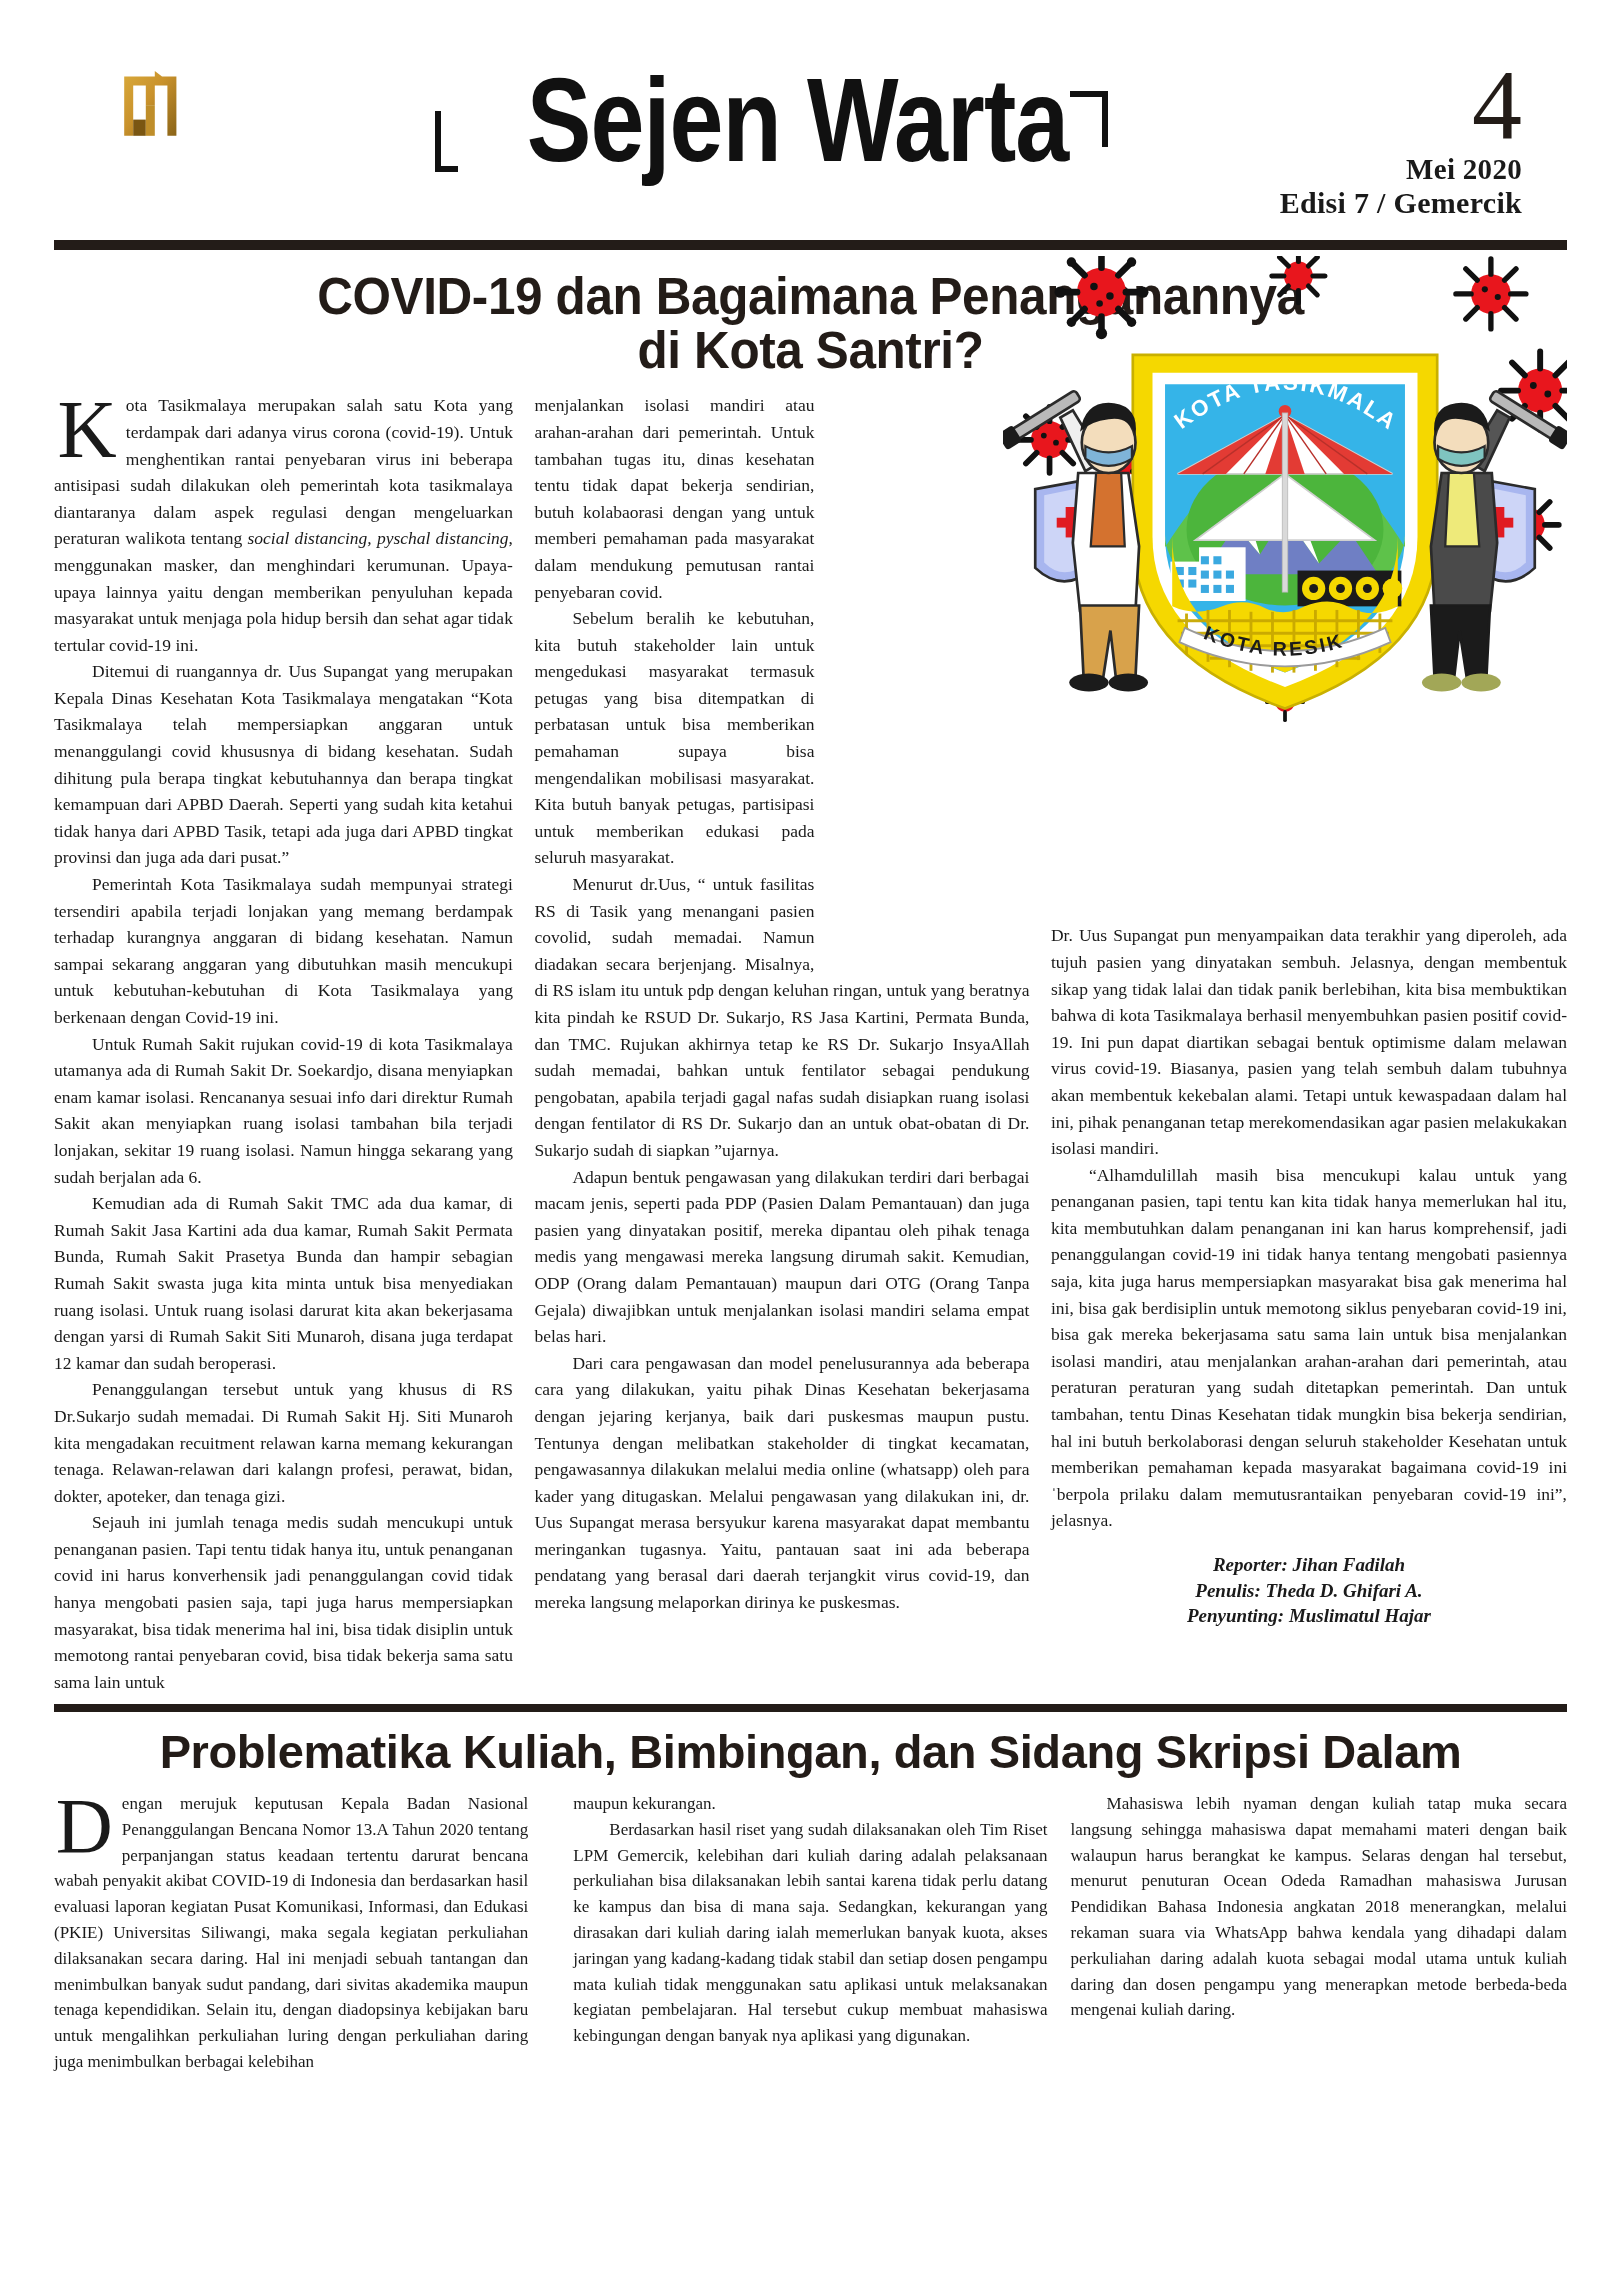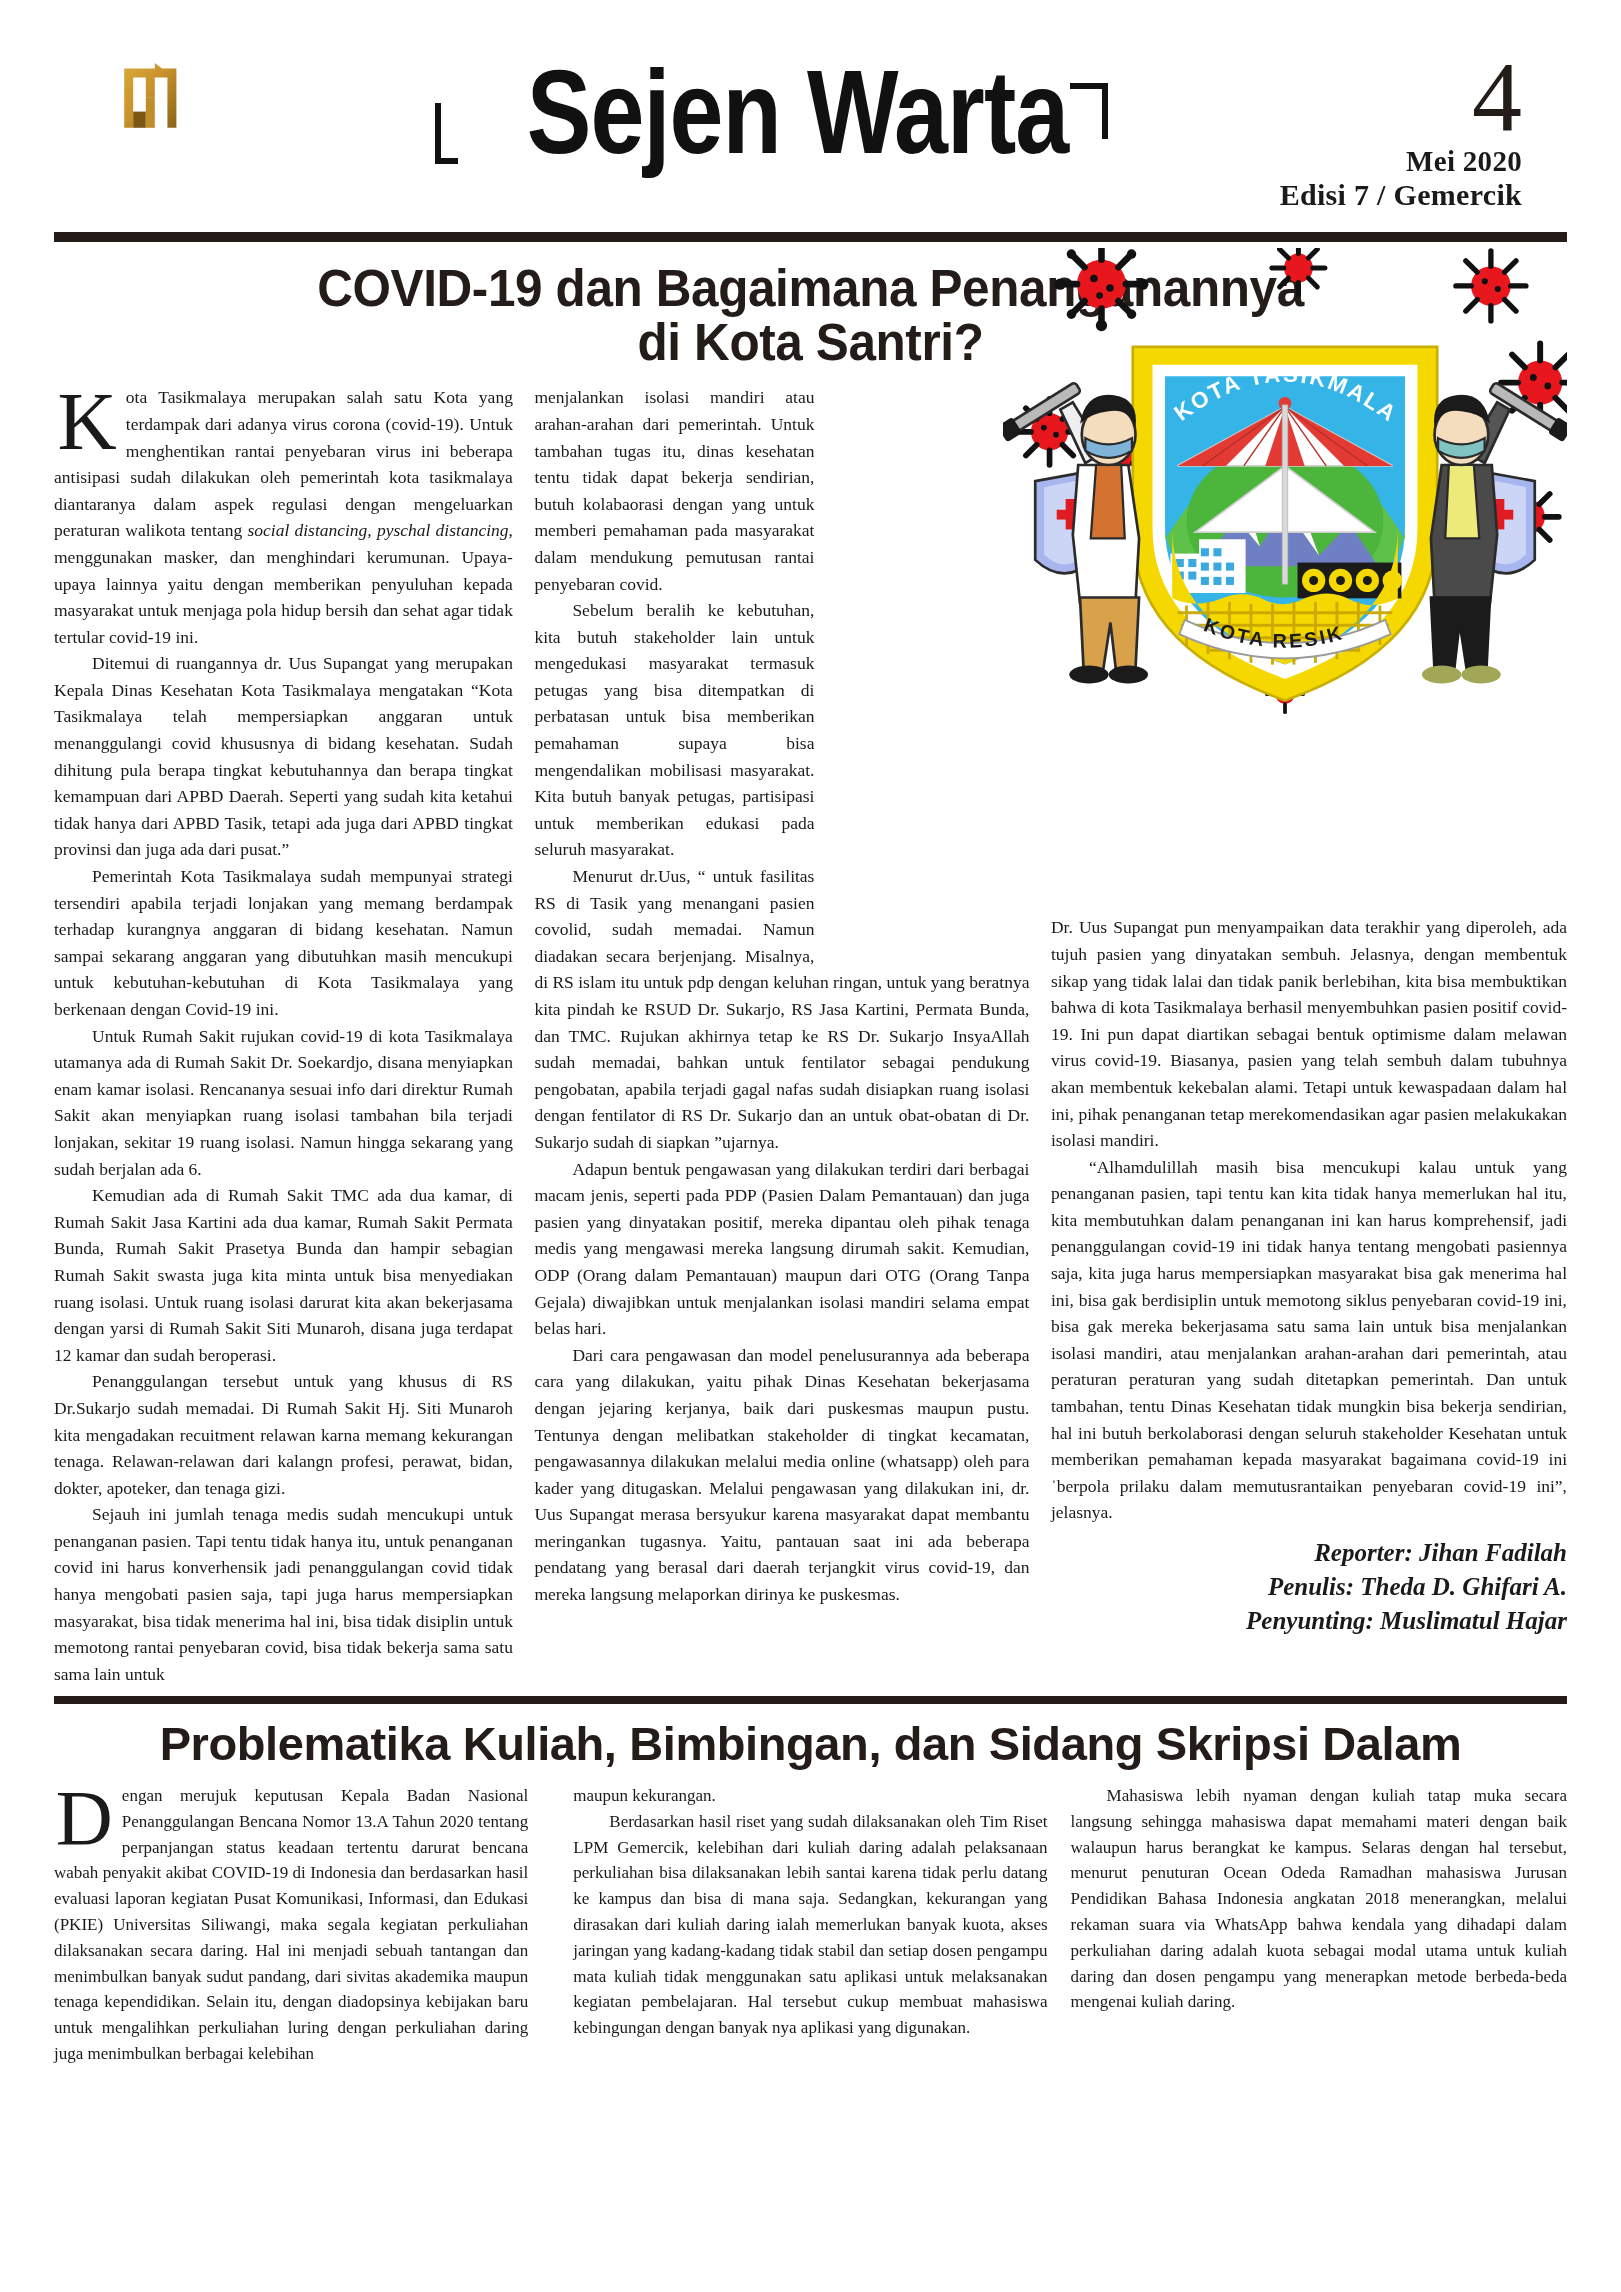--- a/index.html
+++ b/index.html
@@ -4,21 +4,21 @@
 <style>
   html,body{margin:0;padding:0;}
   body{
     width:1621px;height:2293px;
     background:#ffffff;
     font-family:"Liberation Serif", serif;
     color:#1a1a1a;
     overflow:hidden;
     position:relative;
   }
-  .page{width:1621px;height:2293px;position:relative;box-sizing:border-box;padding:4px 54px;}
+  .page{width:1621px;height:2293px;position:relative;box-sizing:border-box;padding:12px 54px;}
 
   
   .masthead{height:224px;position:relative;display:flex;align-items:flex-start;}
   .logo-wrap{position:absolute;left:45px;top:41px;width:99px;height:90px;}
   .logo-svg{display:block;}
   .masthead-title-wrap{position:absolute;left:430px;top:49px;width:627px;text-align:center;}
   .sw-title{
     font-family:"Liberation Sans", sans-serif;
     font-weight:bold;
     font-size:97px;
@@ -92,21 +92,21 @@
     top:-14.3px;
     width:564px;
     height:502px;
     z-index:3;
     pointer-events:none;
   }
 
   .byline{
     font-family:"Liberation Serif", serif;
     font-weight:bold;font-style:italic;
-    text-align:right;font-size:25px;line-height:1.35;margin-top:10px;
+    text-align:center;font-size:19px;line-height:1.35;margin-top:18px;
   }
 
   
   .article2{margin-top:3.6px;}
   .a2-cols{display:flex;gap:0;}
   .b1{width:516px;padding-right:23px;box-sizing:border-box;}
   .b2{width:516px;padding-right:23px;box-sizing:border-box;margin-left:22px;}
   .b3{width:516px;box-sizing:border-box;}
   p.body2{
     font-family:"Liberation Serif", serif;

